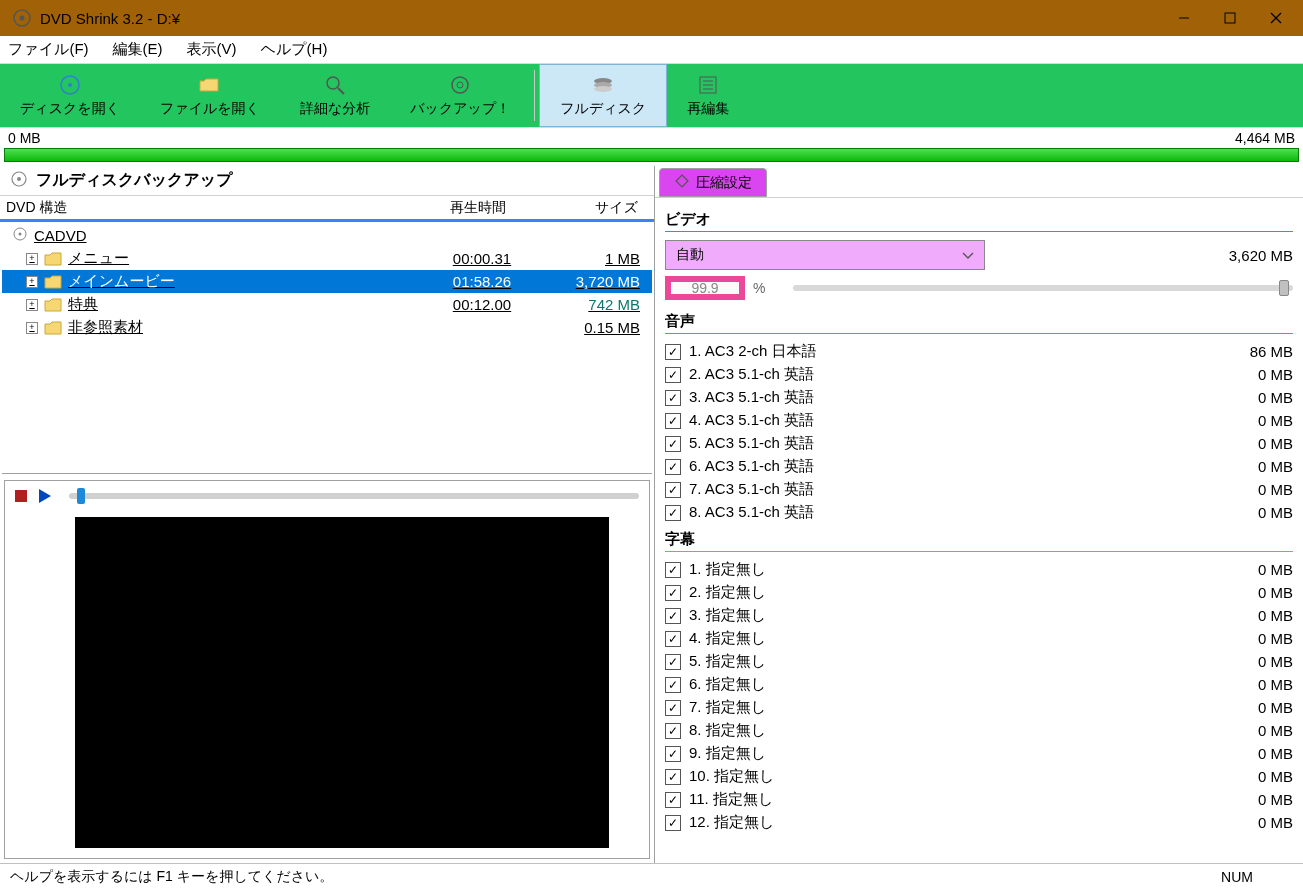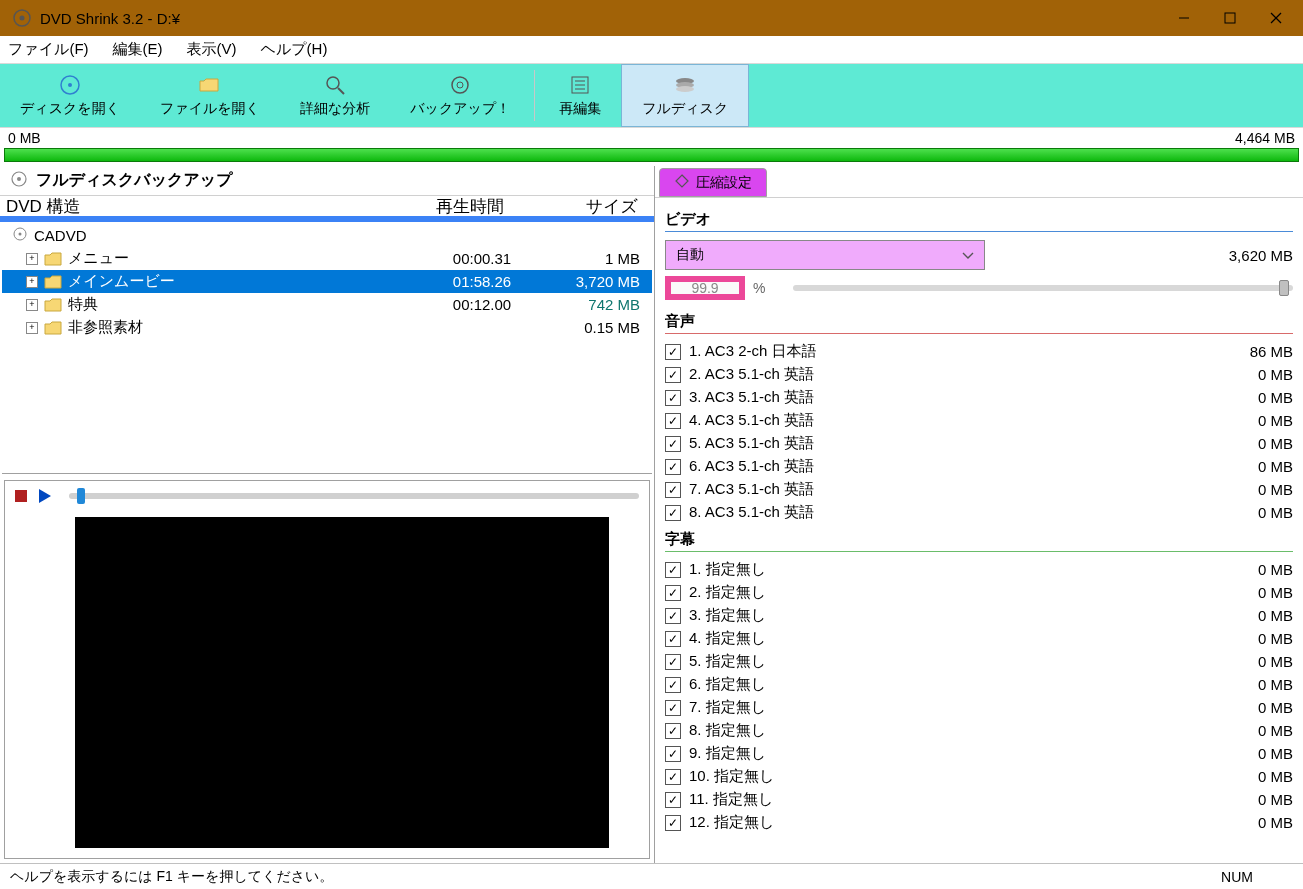--- a/index.html
+++ b/index.html
@@ -11,21 +11,21 @@
 .titlebar .title { font-size: 15px; color: #000; }
 .titlebar .spacer { flex: 1; }
 .win-btn { width: 46px; height: 32px; display: flex; align-items: center; justify-content: center; cursor: pointer; }
 .win-btn svg { stroke: #000; }
 
 
 .menubar { height: 28px; display: flex; align-items: center; padding: 0 8px; gap: 24px; border-bottom: 1px solid #d9d9d9; }
 .menubar-item { font-size: 15px; cursor: pointer; }
 
 
-.toolbar { height: 64px; display: flex; align-items: stretch; border-bottom: 1px solid #d9d9d9; background: #5eead4; }
+.toolbar { height: 64px; display: flex; align-items: stretch; border-bottom: 1px solid #d9d9d9; background: #22c55e; }
 .tool-btn { display: flex; flex-direction: column; align-items: center; justify-content: center; padding: 6px 20px; gap: 4px; cursor: pointer; border-right: 0; }
 .tool-btn.active { background: #cce8f7; border: 1px solid #7ab5d6; }
 .tool-btn .tool-icon { height: 22px; display: flex; align-items: center; justify-content: center; }
 .tool-btn .tool-label { font-size: 14px; }
 .toolbar-sep { width: 1px; background: #c8c8c8; margin: 6px 4px; }
 
 
 .sizebar-row { display: flex; justify-content: space-between; padding: 2px 8px 0 8px; font-size: 14px; color: #000; }
 .sizebar { height: 14px; background: linear-gradient(#4de04d,#0db80d); border: 1px solid #0a7a0a; margin: 2px 4px 4px 4px; }
 
@@ -33,25 +33,25 @@
 .main { flex: 1; display: flex; overflow: hidden; }
 .left-pane { width: 655px; display: flex; flex-direction: column; border-right: 1px solid #a0a0a0; }
 .right-pane { flex: 1; display: flex; flex-direction: column; position: relative; }
 
 
 .pane-header { height: 30px; display: flex; align-items: center; padding: 0 10px; gap: 8px; font-weight: bold; border-bottom: 1px solid #d0d0d0; font-size: 16px;}
 .pane-header-tab { height: 32px; display: flex; align-items: center; padding: 0 4px; border-bottom: 1px solid #d0d0d0; }
 .tab-btn { display: inline-flex; align-items: center; gap: 6px; padding: 4px 14px; border: 1px solid #a0a0a0; background: #d946ef; border-top-left-radius: 4px; border-top-right-radius: 4px; position: relative; top: 1px; cursor: pointer; }
 
 
-.tree-header { display: flex; height: 26px; align-items: center; border-bottom: 6px solid #3b82f6; padding: 0 6px; font-size: 17px; gap: 8px; }
+.tree-header { display: flex; height: 26px; align-items: center; border-bottom: 3px solid #3b82f6; padding: 0 6px; font-size: 14px; }
 .tree-header .col1 { flex: 1; }
 .tree-header .col2 { width: 140px; text-align: center; }
 .tree-header .col3 { width: 100px; text-align: right; padding-right: 10px; }
-.tree-body { flex: 0 0 auto; height: 250px; overflow-y: auto; border-bottom: 1px solid #a0a0a0; margin: 2px; }
+.tree-body { flex: 0 0 auto; height: 250px; overflow-y: auto; border-bottom: 1px solid #a0a0a0; margin: 2px; text-decoration: underline; }
 .tree-row { display: flex; align-items: center; height: 23px; padding-left: 6px; cursor: pointer; }
 .tree-row.selected { background: #0178d7; color: #fff; }
 .tree-row .expander { width: 12px; height: 12px; border: 1px solid #888; display: inline-flex; align-items: center; justify-content: center; font-size: 9px; margin-right: 6px; background: #fff; color: #000; line-height: 1; }
 .tree-row .folder-icon { display: inline-flex; margin-right: 6px; }
 .tree-row .indent { display: inline-block; width: 18px; }
 .tree-row .name { flex: 1; font-size: 15px; }
 .tree-row .col2 { width: 140px; text-align: center; font-size: 15px; }
 .tree-row .col3 { width: 100px; text-align: right; padding-right: 12px; font-size: 15px; }
 .tree-row.root .name { font-size: 15px; }
 .tree-row .col3.purple { color: #0f766e; }
@@ -163,40 +163,40 @@
   <div class="tool-btn">
     <span class="tool-icon">
         <svg width="22" height="22">
           <circle cx="11" cy="11" r="8" fill="none" stroke="#555" stroke-width="1.5"></circle>
           <circle cx="11" cy="11" r="3" fill="none" stroke="#555"></circle>
         </svg>
       </span>
     <span class="tool-label">バックアップ！</span>
   </div>
   <div class="toolbar-sep"></div>
+  <div class="tool-btn active">
+    <span class="tool-icon">
+        <svg width="24" height="20">
+          <ellipse cx="12" cy="6" rx="9" ry="3" fill="#888"></ellipse>
+          <ellipse cx="12" cy="10" rx="9" ry="3" fill="#aaa"></ellipse>
+          <ellipse cx="12" cy="14" rx="9" ry="3" fill="#ccc"></ellipse>
+        </svg>
+      </span>
+    <span class="tool-label">フルディスク</span>
+  </div>
   <div class="tool-btn">
     <span class="tool-icon">
         <svg width="20" height="20">
           <rect x="2" y="2" width="16" height="16" fill="none" stroke="#555"></rect>
           <line x1="5" y1="6" x2="15" y2="6" stroke="#555"></line>
           <line x1="5" y1="10" x2="15" y2="10" stroke="#555"></line>
           <line x1="5" y1="14" x2="15" y2="14" stroke="#555"></line>
         </svg>
       </span>
     <span class="tool-label">再編集</span>
-  </div>
-  <div class="tool-btn active">
-    <span class="tool-icon">
-        <svg width="24" height="20">
-          <ellipse cx="12" cy="6" rx="9" ry="3" fill="#888"></ellipse>
-          <ellipse cx="12" cy="10" rx="9" ry="3" fill="#aaa"></ellipse>
-          <ellipse cx="12" cy="14" rx="9" ry="3" fill="#ccc"></ellipse>
-        </svg>
-      </span>
-    <span class="tool-label">フルディスク</span>
   </div>
 </div>
 
 <div class="sizebar-row">
   <span>0 MB</span>
   <span>4,464 MB</span>
 </div>
 <div class="sizebar"></div>
 
 <div class="main">

